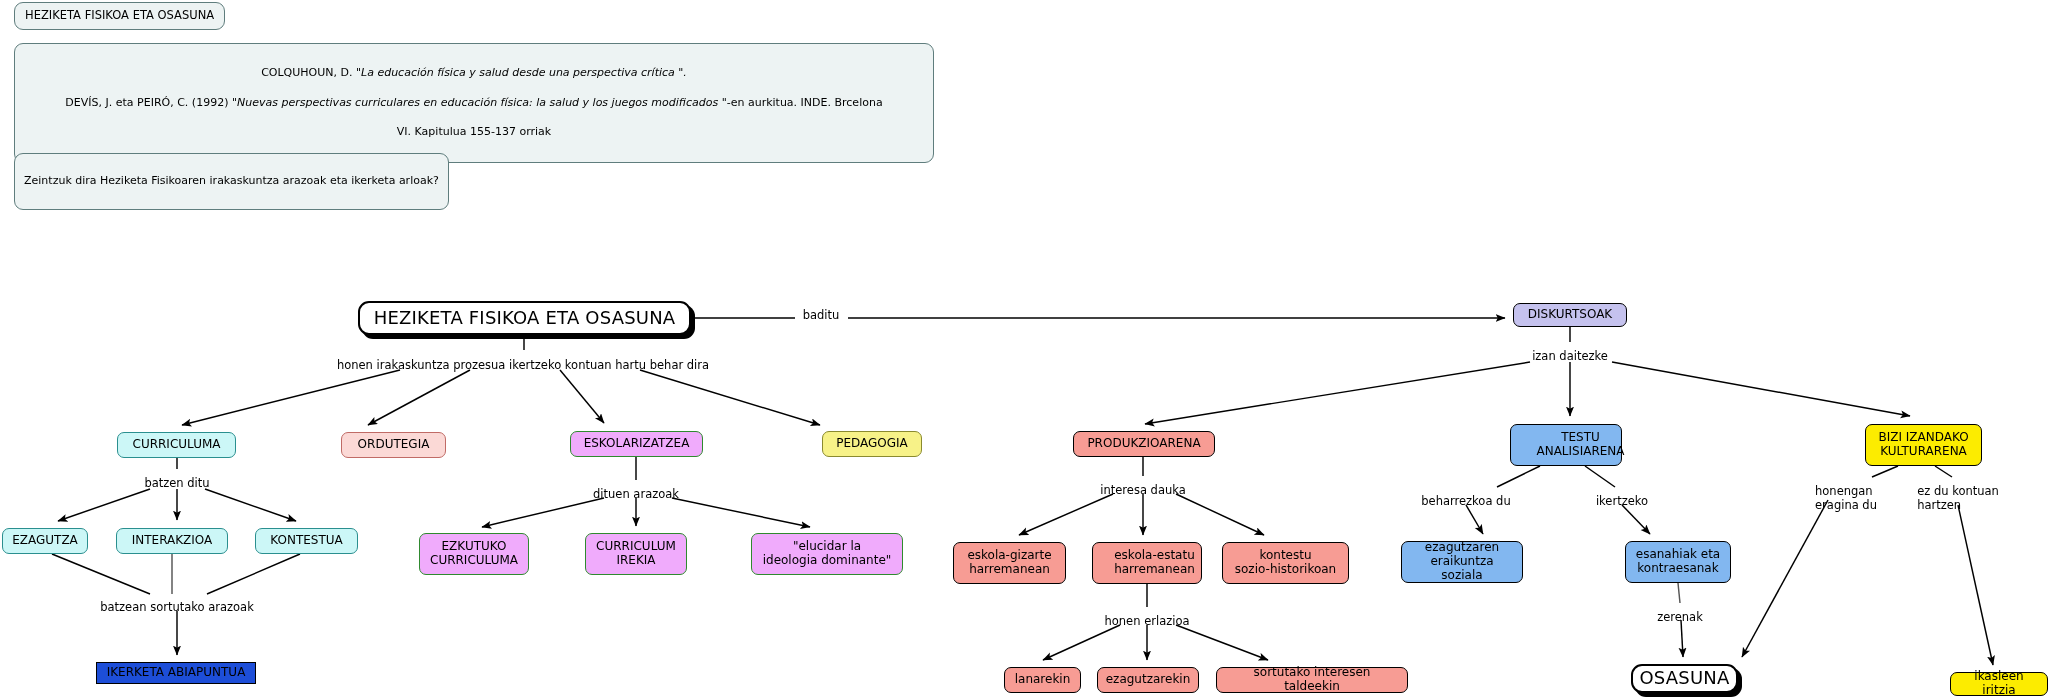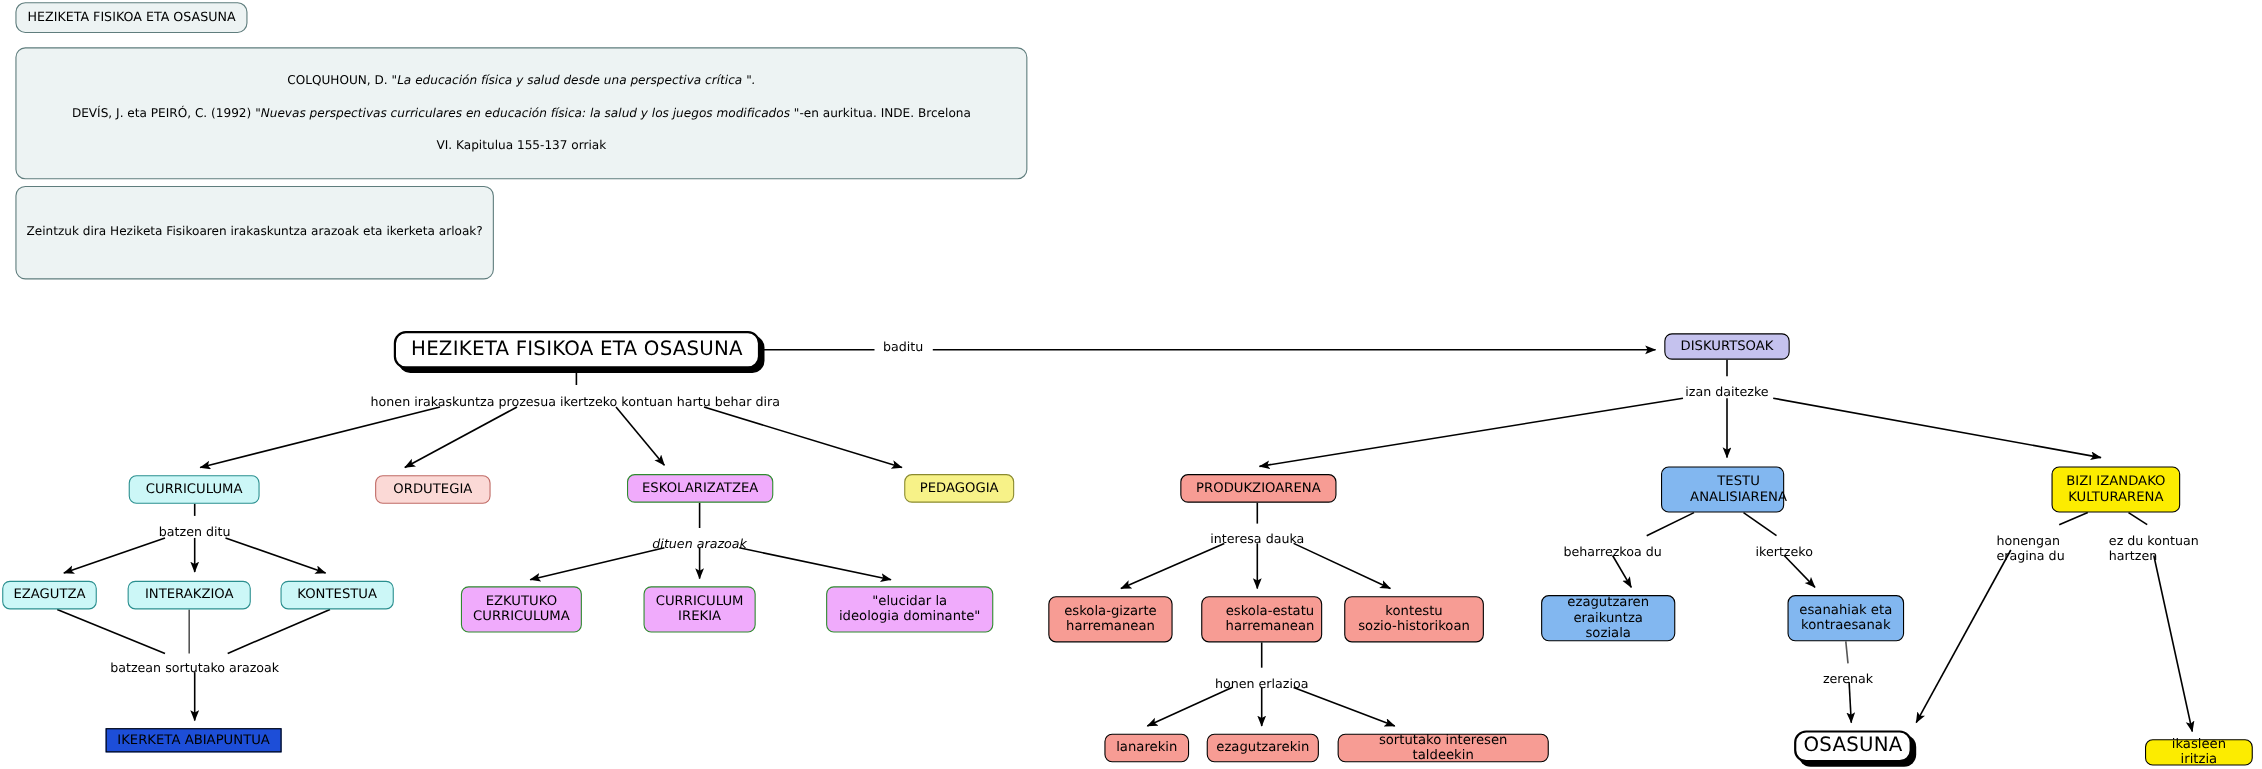--- a/index.html
+++ b/index.html
@@ -14,21 +14,21 @@
   .hdrbox{
     position:absolute;box-sizing:border-box;
     background:#edf3f3;border:1px solid #5f7d7d;border-radius:9px;
     font-size:11px;line-height:1.35;color:#000;
     padding:5px 9px;white-space:pre-line;
   }
   #title-box{left:14px;top:2px;font-size:11.5px;padding:5px 10px;}
   #ref-box{left:14px;top:43px;width:920px;text-align:center;padding:7px 10px;}
   #ref-box .ln{display:block;white-space:nowrap;}
   #ref-box i{font-style:italic;}
-  #q-box{left:14px;top:169px;padding:19px 9px;}
+  #q-box{left:14px;top:153px;padding:5px 9px;}
   #q-box .ln{display:block;white-space:nowrap;text-align:left;}
 
   
   .node{
     position:absolute;box-sizing:border-box;
     display:flex;align-items:center;justify-content:center;text-align:center;
     border:1px solid #000;border-radius:7px;
     font-size:12px;line-height:1.15;padding:2px 7px;
     white-space:pre-line;
   }
@@ -167,21 +167,21 @@
     <div class="node c-blue" style="left: 1625px; top: 541px; width: 106px; height: 42px;">esanahiak eta
 kontraesanak</div>
     <div class="node root" style="left: 1631px; top: 664px; width: 107px; height: 29px;">OSASUNA</div>
     <div class="node c-yellow" style="left: 1865px; top: 424px; width: 117px; height: 42px;">BIZI IZANDAKO
 KULTURARENA</div>
     <div class="node c-yellow" style="left: 1950px; top: 672px; width: 98px; height: 24px;">ikasleen iritzia</div>
     <div class="lnk" style="left: 821px; top: 309px;">baditu</div>
     <div class="lnk" style="left: 523px; top: 359px;">honen irakaskuntza prozesua ikertzeko kontuan hartu behar dira</div>
     <div class="lnk" style="left: 1570px; top: 350px;">izan daitezke</div>
     <div class="lnk" style="left: 177px; top: 477px;">batzen ditu</div>
-    <div class="lnk" style="left: 636px; top: 488px; font-style: italic;">dituen arazoak</div>
+    <div class="lnk" style="left: 636px; top: 488px;">dituen arazoak</div>
     <div class="lnk" style="left: 1143px; top: 484px;">interesa dauka</div>
     <div class="lnk" style="left: 177px; top: 601px;">batzean sortutako arazoak</div>
     <div class="lnk" style="left: 1147px; top: 615px;">honen erlazioa</div>
     <div class="lnk" style="left: 1466px; top: 495px;">beharrezkoa du</div>
     <div class="lnk" style="left: 1622px; top: 495px;">ikertzeko</div>
     <div class="lnk" style="left: 1680px; top: 611px;">zerenak</div>
     <div class="lnk" style="left: 1846px; top: 485px;">honengan
 eragina du</div>
     <div class="lnk" style="left: 1958px; top: 485px;">ez du kontuan
 hartzen</div>

